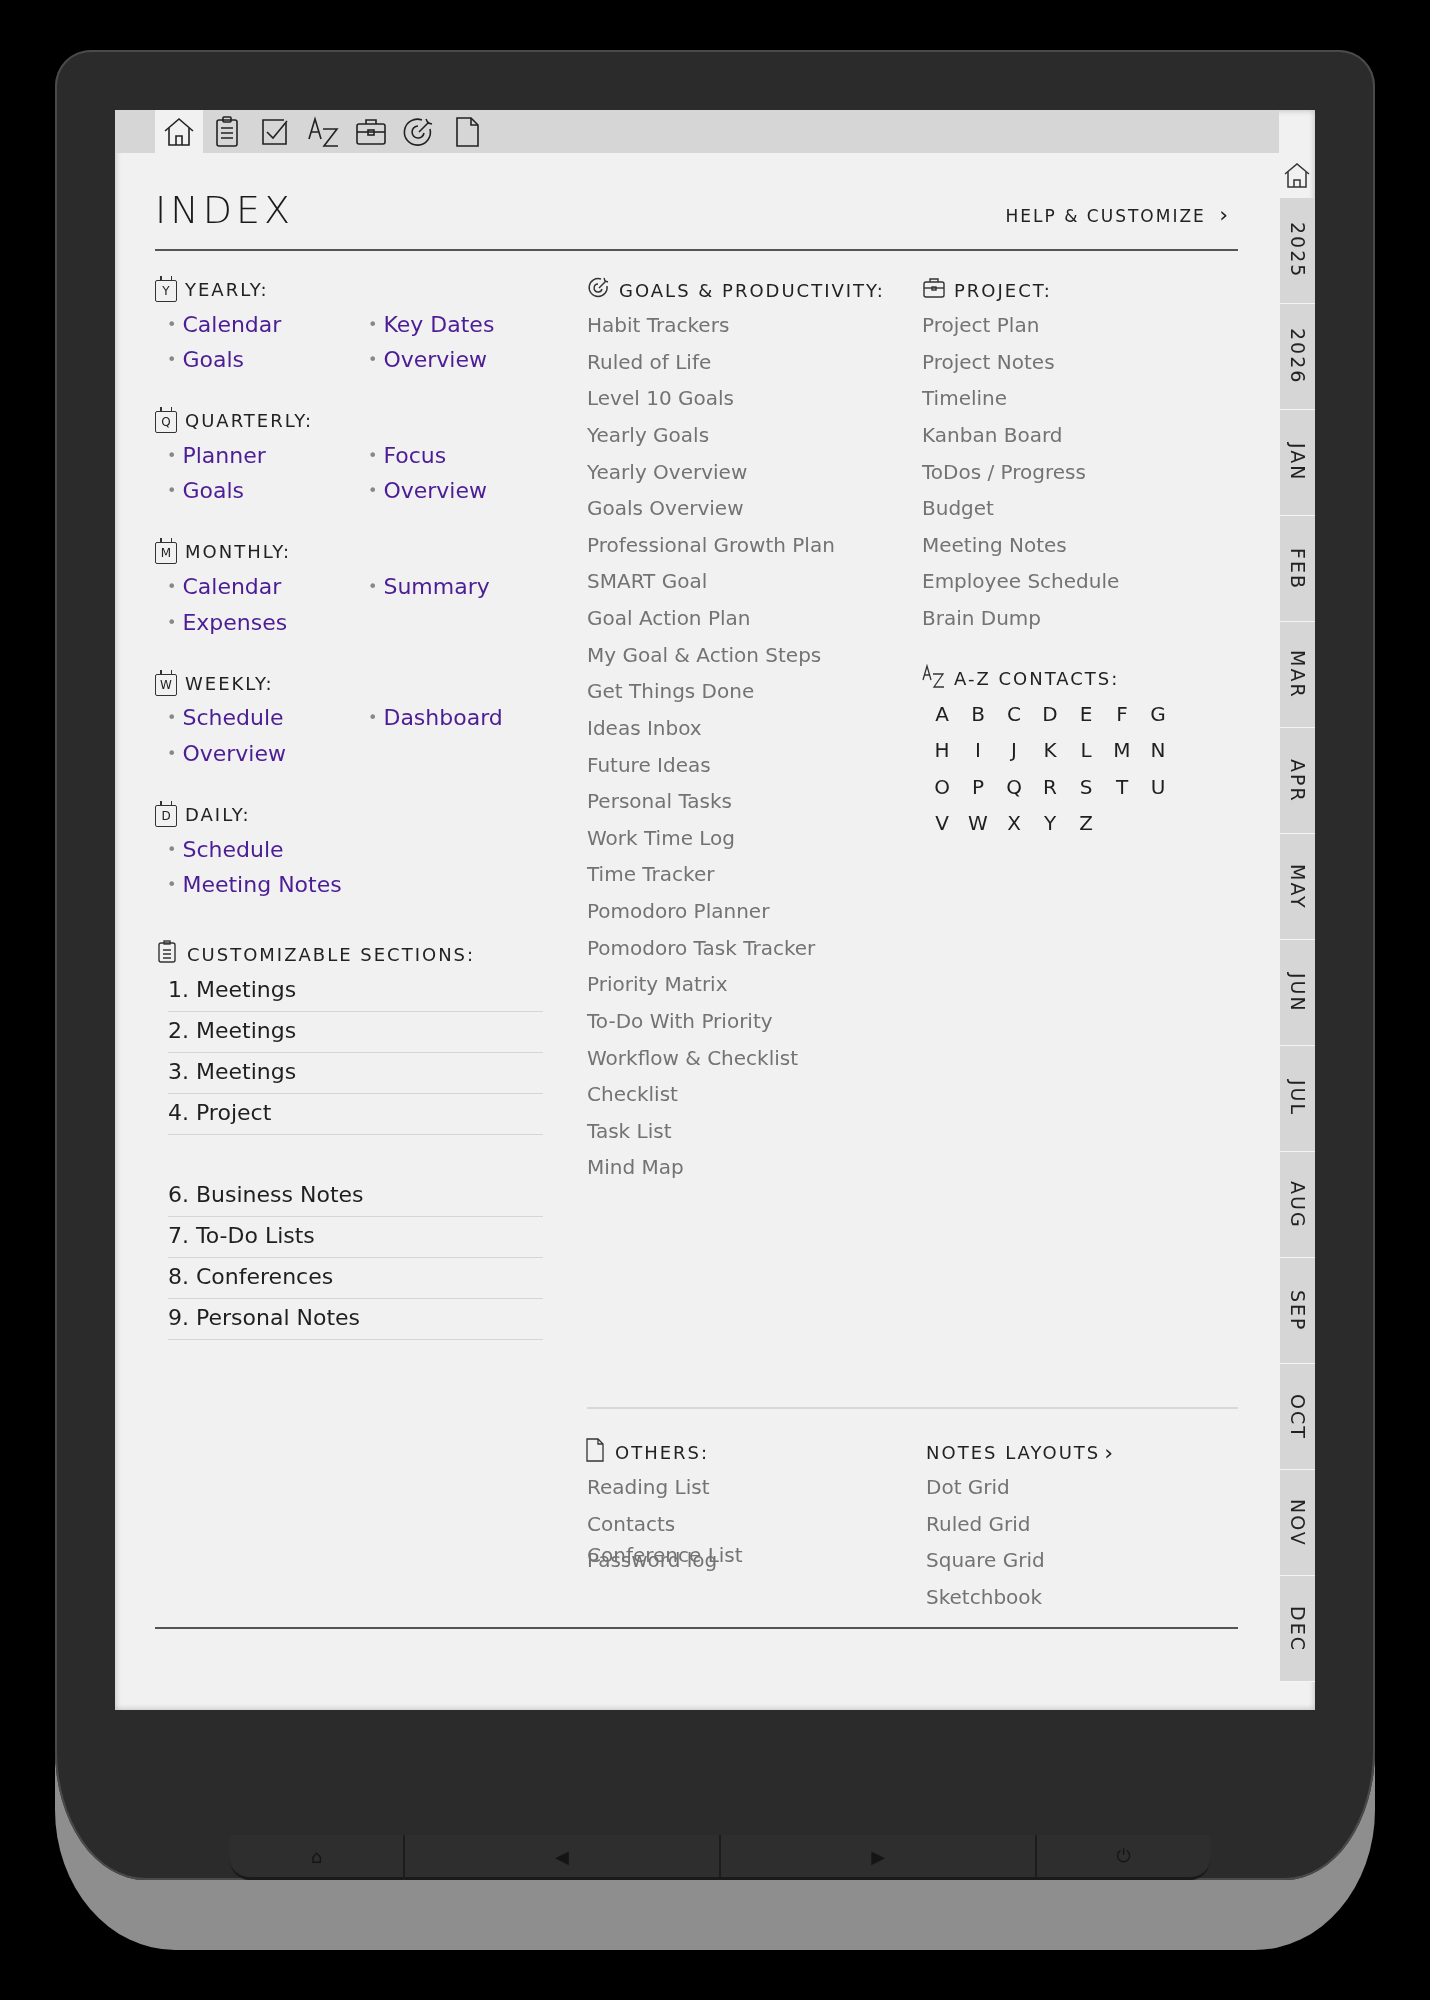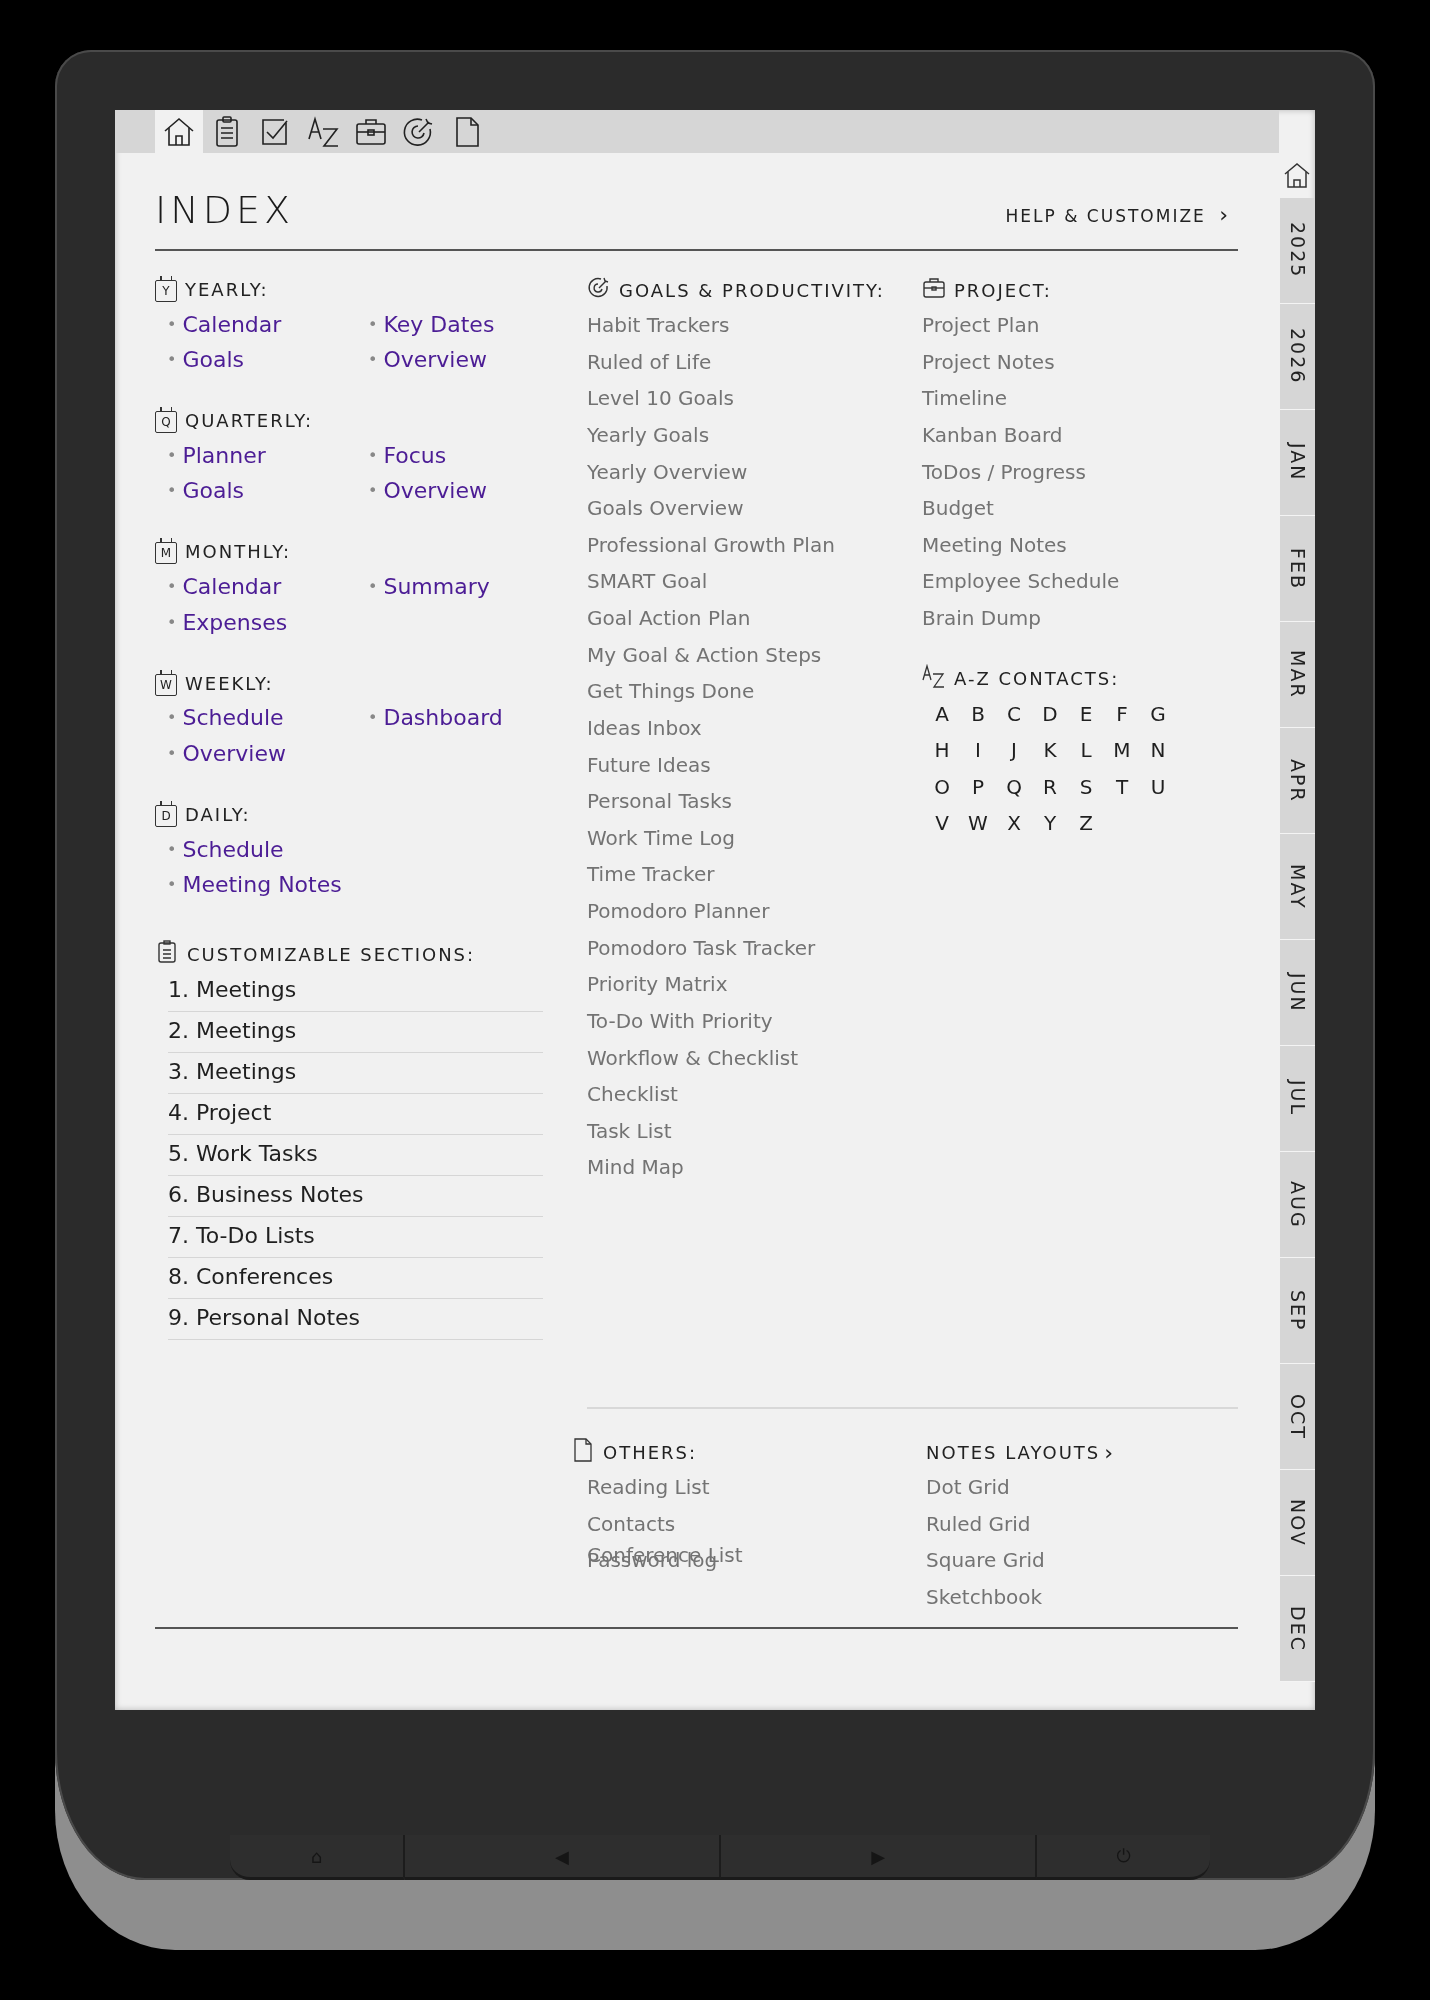--- a/index.html
+++ b/index.html
@@ -217,21 +217,20 @@
               <rect x="9" y="1" width="6" height="3"></rect>
               <path d="M8 10H16M8 14H16M8 18H16"></path>
             </svg>
         </span>
         <span>CUSTOMIZABLE SECTIONS:</span>
       </div>
       <div class="cust" style="top:861px">1. Meetings</div>
       <div class="cust" style="top:902px">2. Meetings</div>
       <div class="cust" style="top:943px">3. Meetings</div>
       <div class="cust" style="top:984px">4. Project</div>
-      <div class="cust" style="top:1025px">5. Work Tasks</div>
       <div class="cust" style="top:1066px">6. Business Notes</div>
       <div class="cust" style="top:1107px">7. To-Do Lists</div>
       <div class="cust" style="top:1148px">8. Conferences</div>
       <div class="cust" style="top:1189px">9. Personal Notes</div>
 
       <div class="sec-h" style="left:472px;top:166px">
         <span class="sec-icon">
           <svg viewBox="0 0 24 24" fill="none" stroke="#333" stroke-width="1.4">
               <path d="M20 10 A9 9 0 1 1 14 3"></path>
               <path d="M15 13 A4 4 0 1 1 11 8"></path>
@@ -319,21 +318,21 @@
         <div class="az" style="left:992px;top:665px">T</div>
         <div class="az" style="left:1028px;top:665px">U</div>
         <div class="az" style="left:812px;top:701px">V</div>
         <div class="az" style="left:848px;top:701px">W</div>
         <div class="az" style="left:884px;top:701px">X</div>
         <div class="az" style="left:920px;top:701px">Y</div>
         <div class="az" style="left:956px;top:701px">Z</div>
       </div>
 
       <div class="rule-others"></div>
-      <div class="sec-h" style="left:456px;top:1328px">
+      <div class="sec-h" style="left:468px;top:1328px">
         <span class="sec-icon">
           <svg viewBox="0 0 24 24" fill="none" stroke="#333" stroke-width="1.3">
               <path d="M4 1 H15 L20 6 V23 H4 Z"></path>
               <path d="M15 1 V6 H20"></path>
             </svg>
         </span>
         <span>OTHERS:</span>
       </div>
       <div class="li" style="left:472px;top:1365px">Reading List</div>
       <div class="li" style="left:472px;top:1402px">Contacts</div>

